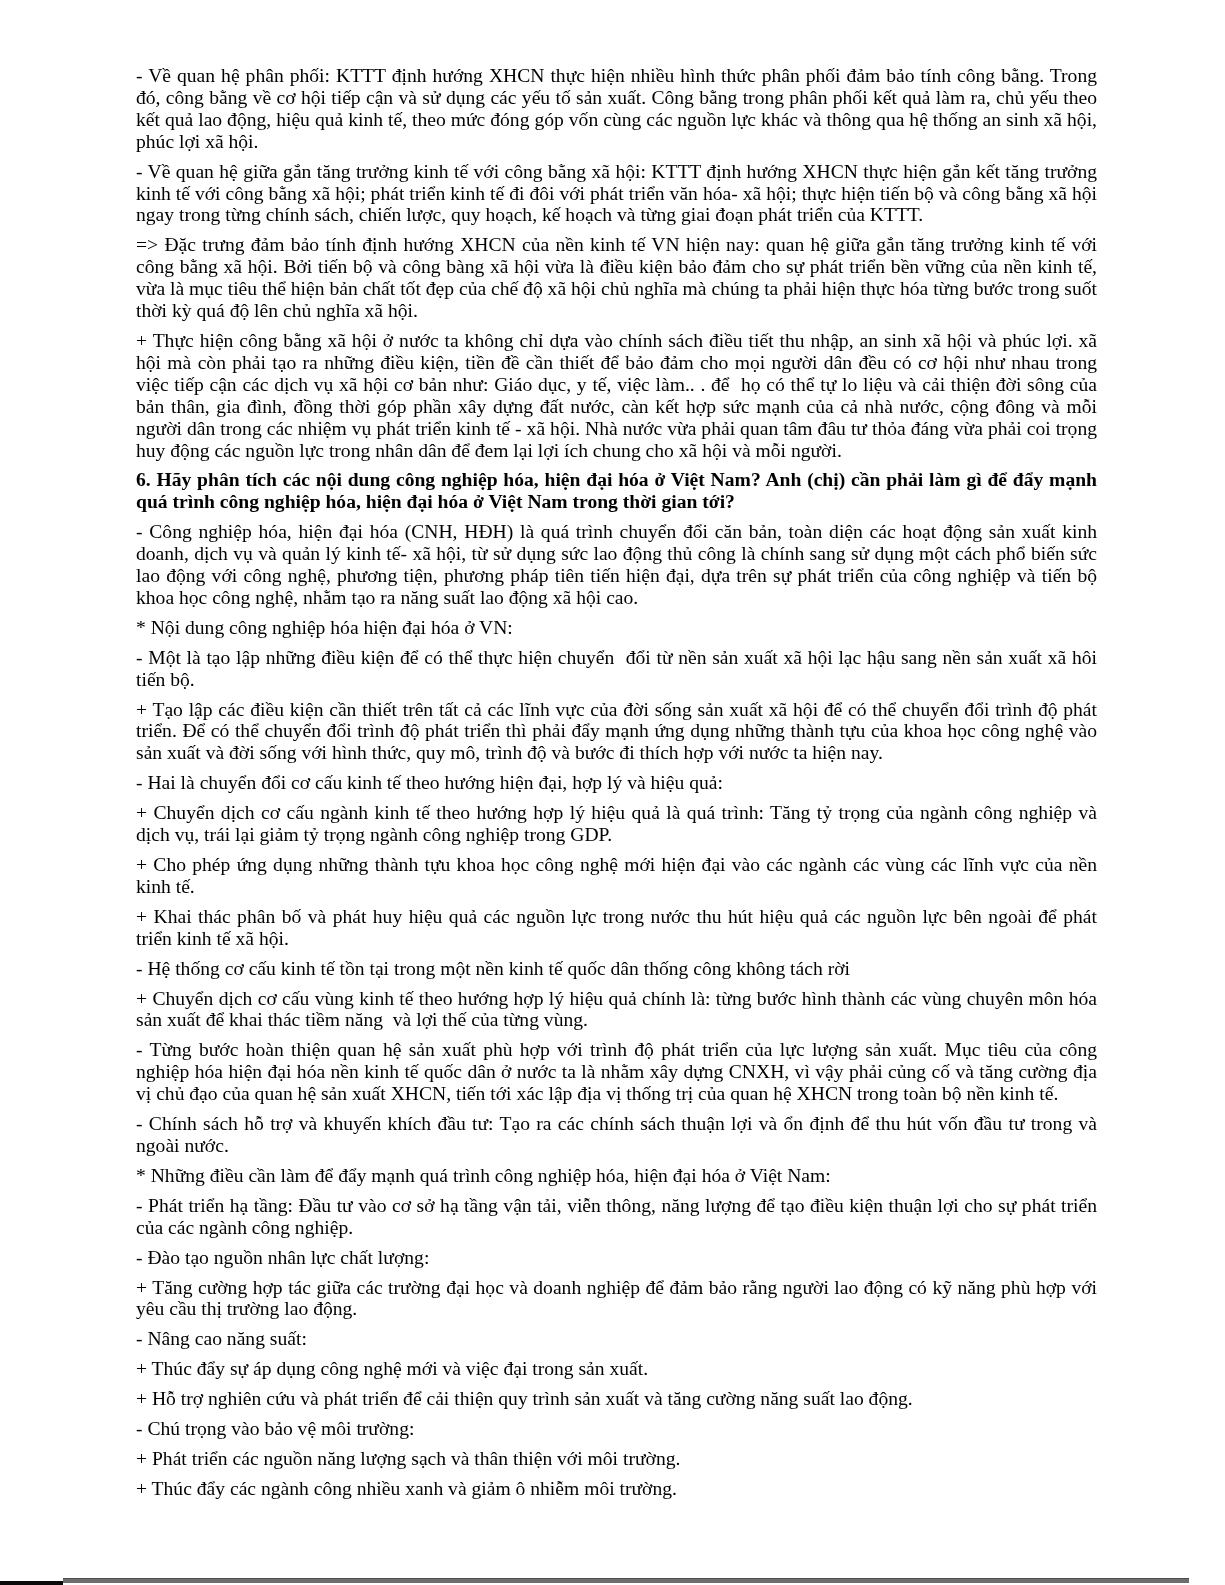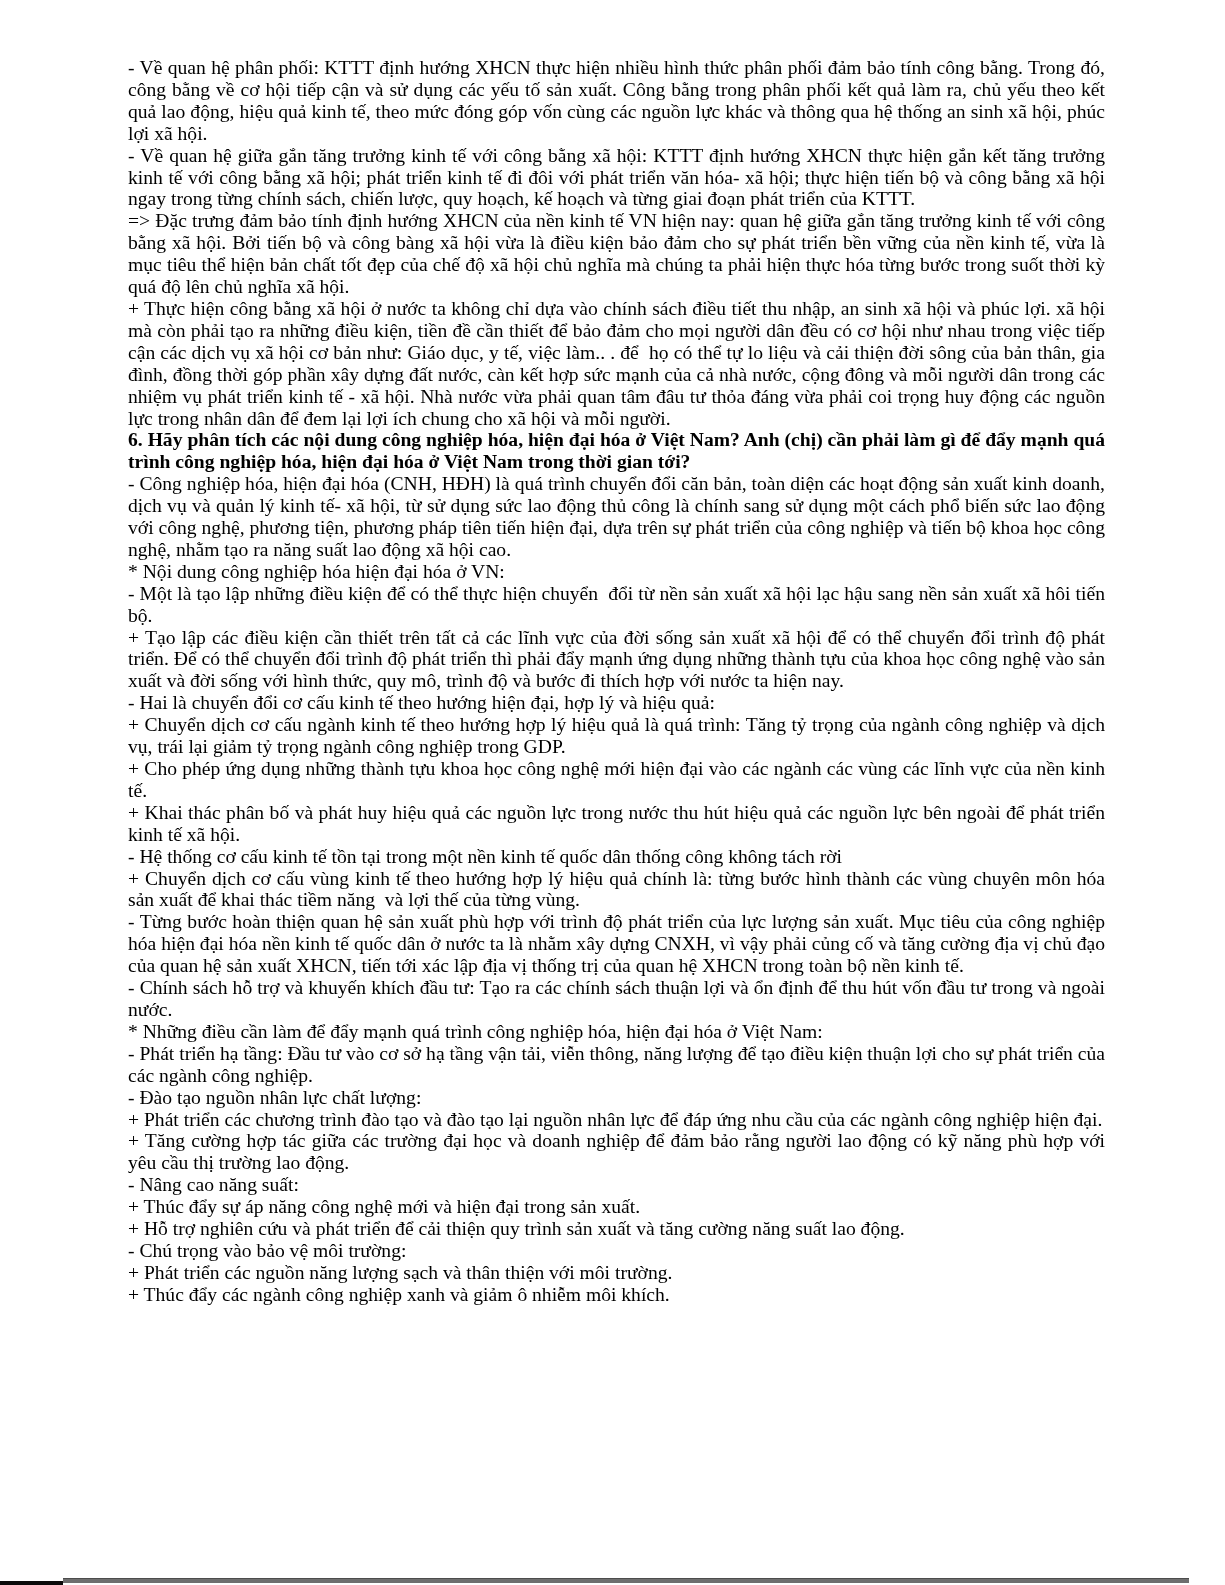--- a/index.html
+++ b/index.html
@@ -19,21 +19,21 @@
   .content {
     position: absolute;
     left: 128px;
     top: 57px;
     width: 977px;
     font-size: 19.6px;
     line-height: 21.9px;
     text-align: justify;
     color: #000000;
   }
-  .para { margin: 0; padding: 0; }
+  .para { margin: 8px; padding: 0; }
   .para.bold { font-weight: 700; }
   .edge-black {
     position: absolute;
     left: 0;
     bottom: 0;
     width: 63px;
     height: 4px;
     background: #0a0a0a;
   }
   .edge-gray {
@@ -65,24 +65,23 @@
     <p class="para">+ Chuyển dịch cơ cấu ngành kinh tế theo hướng hợp lý hiệu quả là quá trình: Tăng tỷ trọng của ngành công nghiệp và dịch vụ, trái lại giảm tỷ trọng ngành công nghiệp trong GDP.</p>
     <p class="para">+ Cho phép ứng dụng những thành tựu khoa học công nghệ mới hiện đại vào các ngành các vùng các lĩnh vực của nền kinh tế.</p>
     <p class="para">+ Khai thác phân bố và phát huy hiệu quả các nguồn lực trong nước thu hút hiệu quả các nguồn lực bên ngoài để phát triển kinh tế xã hội.</p>
     <p class="para">- Hệ thống cơ cấu kinh tế tồn tại trong một nền kinh tế quốc dân thống công không tách rời</p>
     <p class="para">+ Chuyển dịch cơ cấu vùng kinh tế theo hướng hợp lý hiệu quả chính là: từng bước hình thành các vùng chuyên môn hóa sản xuất để khai thác tiềm năng&nbsp; và lợi thế của từng vùng.</p>
     <p class="para">- Từng bước hoàn thiện quan hệ sản xuất phù hợp với trình độ phát triển của lực lượng sản xuất. Mục tiêu của công nghiệp hóa hiện đại hóa nền kinh tế quốc dân ở nước ta là nhằm xây dựng CNXH, vì vậy phải củng cố và tăng cường địa vị chủ đạo của quan hệ sản xuất XHCN, tiến tới xác lập địa vị thống trị của quan hệ XHCN trong toàn bộ nền kinh tế.</p>
     <p class="para">- Chính sách hỗ trợ và khuyến khích đầu tư: Tạo ra các chính sách thuận lợi và ổn định để thu hút vốn đầu tư trong và ngoài nước.</p>
     <p class="para">* Những điều cần làm để đẩy mạnh quá trình công nghiệp hóa, hiện đại hóa ở Việt Nam:</p>
     <p class="para">- Phát triển hạ tầng: Đầu tư vào cơ sở hạ tầng vận tải, viễn thông, năng lượng để tạo điều kiện thuận lợi cho sự phát triển của các ngành công nghiệp.</p>
     <p class="para">- Đào tạo nguồn nhân lực chất lượng:</p>
-    <p class="para">+ Phát triển các chương trình đào tạo và đào tạo lại nguồn nhân lực để đáp ứng nhu cầu của các ngành công nghiệp hiện đại.</p>
     <p class="para">+ Tăng cường hợp tác giữa các trường đại học và doanh nghiệp để đảm bảo rằng người lao động có kỹ năng phù hợp với yêu cầu thị trường lao động.</p>
     <p class="para">- Nâng cao năng suất:</p>
-    <p class="para">+ Thúc đẩy sự áp năng công nghệ mới và hiện đại trong sản xuất.</p>
+    <p class="para">+ Thúc đẩy sự áp dụng công nghệ mới và việc đại trong sản xuất.</p>
     <p class="para">+ Hỗ trợ nghiên cứu và phát triển để cải thiện quy trình sản xuất và tăng cường năng suất lao động.</p>
     <p class="para">- Chú trọng vào bảo vệ môi trường:</p>
     <p class="para">+ Phát triển các nguồn năng lượng sạch và thân thiện với môi trường.</p>
-    <p class="para">+ Thúc đẩy các ngành công nghiệp xanh và giảm ô nhiễm môi khích.</p>
+    <p class="para">+ Thúc đẩy các ngành công nhiều xanh và giảm ô nhiễm môi trường.</p>
   </div>
   <div class="edge-black"></div>
   <div class="edge-gray"></div>
 </div>
 
 </body></html>

